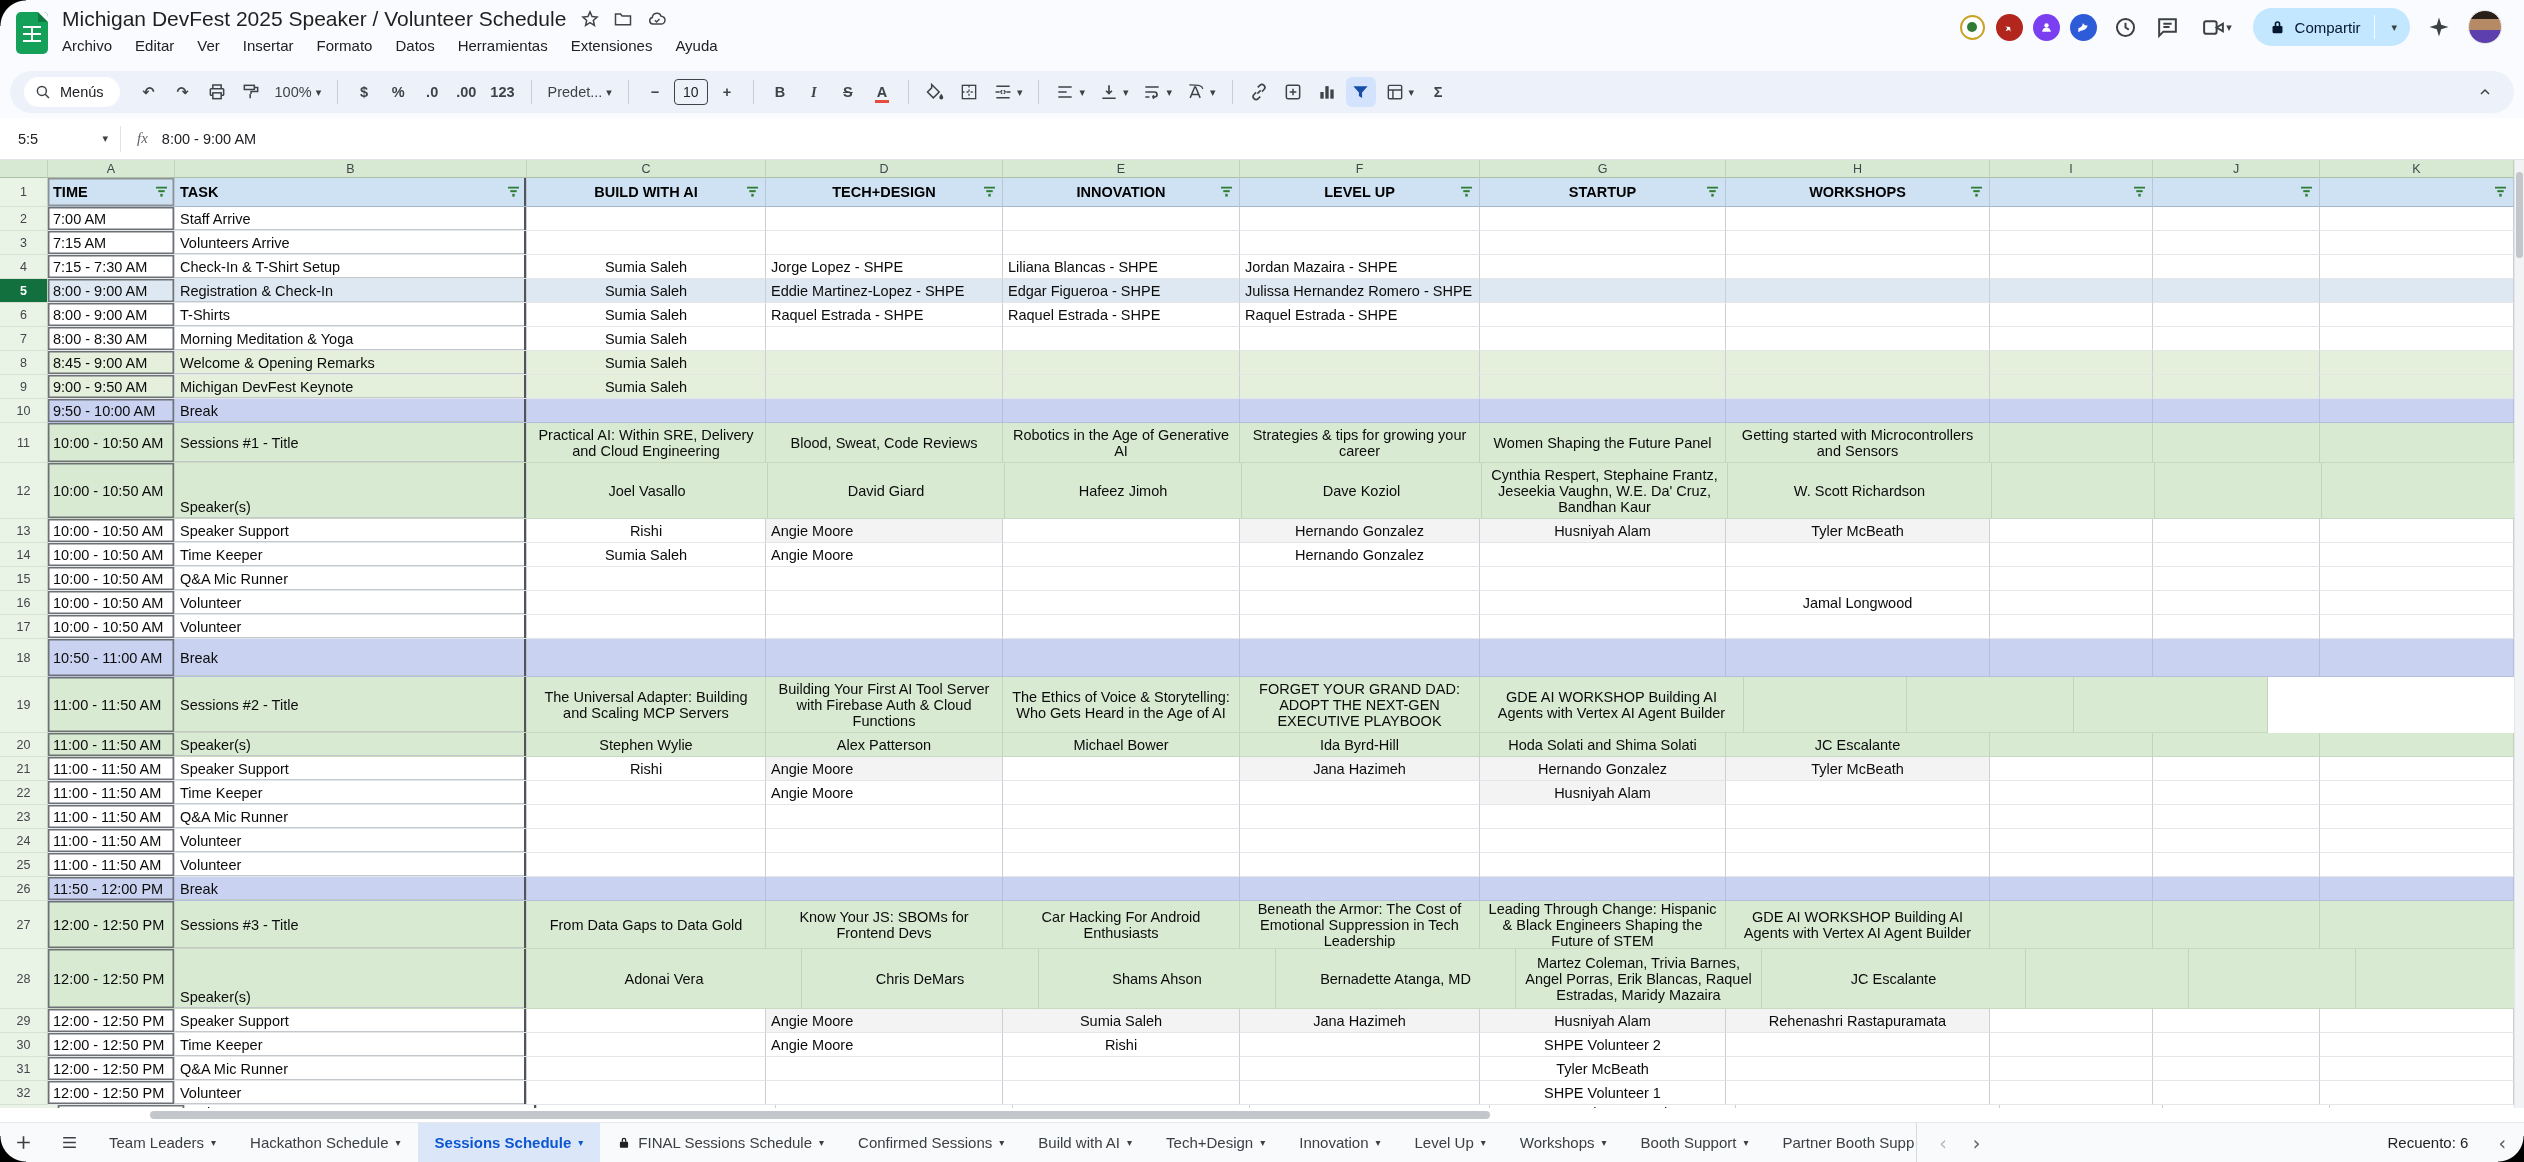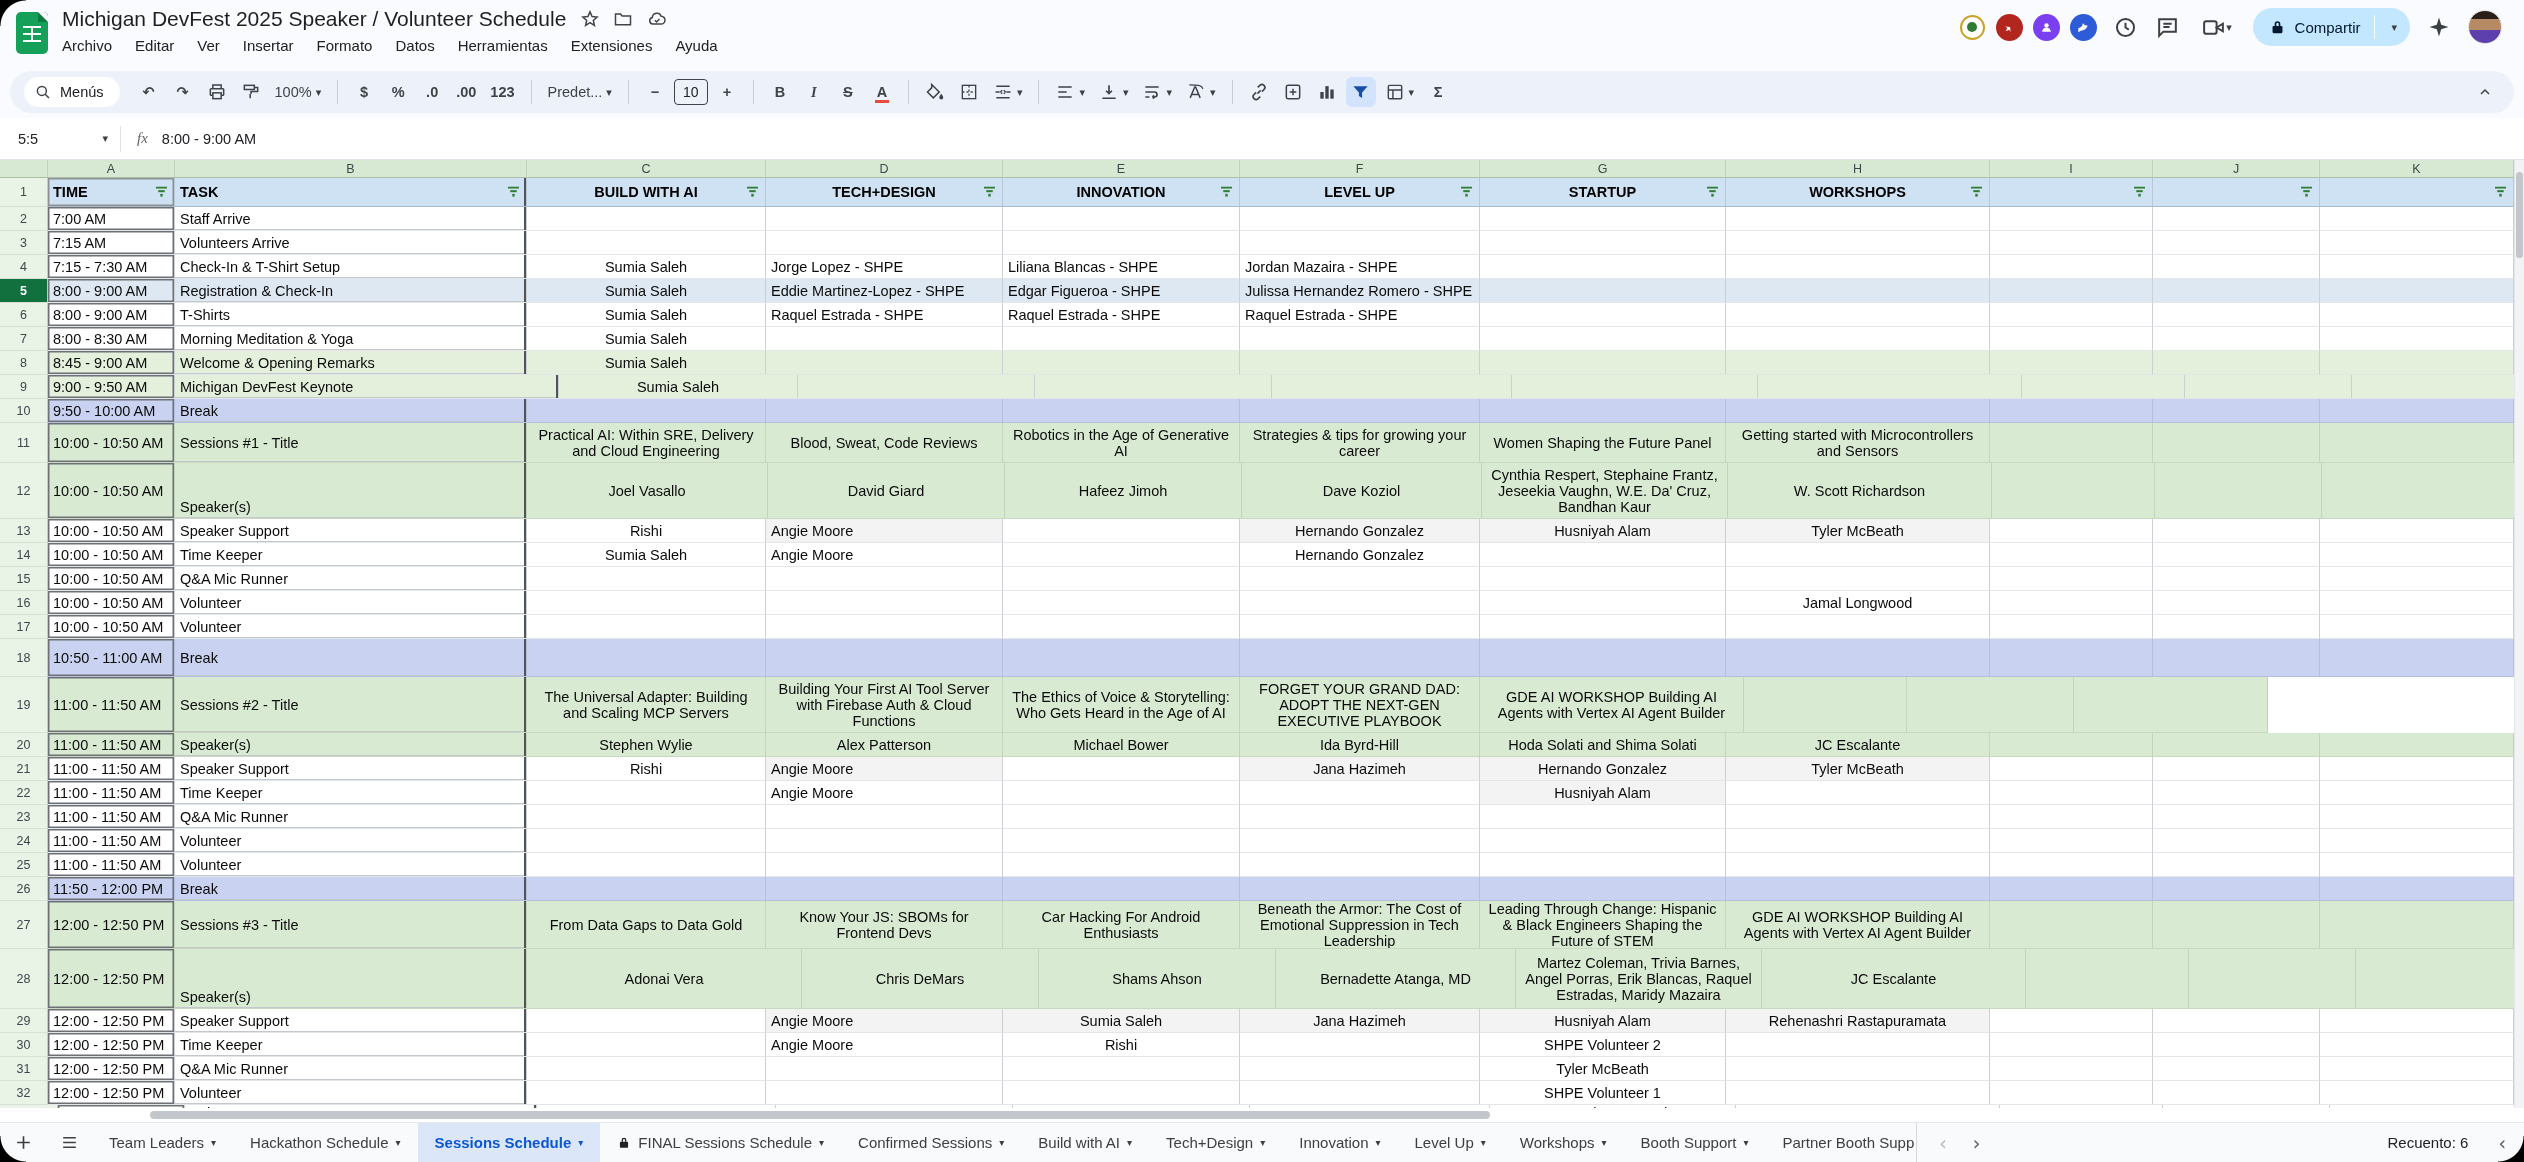--- a/index.html
+++ b/index.html
@@ -739,21 +739,21 @@
         </div>
         <div class="cell ac" style="width:194px">
           <span class="wrapTxt"></span>
         </div>
       </div>
       <div class="grow r-green" style="height:24px">
         <div class="rownum" style="width:48px">9</div>
         <div class="cell al colA" style="width:127px">
           <span class="wrapTxt">9:00 - 9:50 AM</span>
         </div>
-        <div class="cell al colB" style="width:384px">
+        <div class="cell al colB" style="width:352px">
           <span class="wrapTxt">Michigan DevFest Keynote</span>
         </div>
         <div class="cell ac" style="width:239px">
           <span class="wrapTxt">Sumia Saleh</span>
         </div>
         <div class="cell ac" style="width:237px">
           <span class="wrapTxt"></span>
         </div>
         <div class="cell ac" style="width:237px">
           <span class="wrapTxt"></span>

